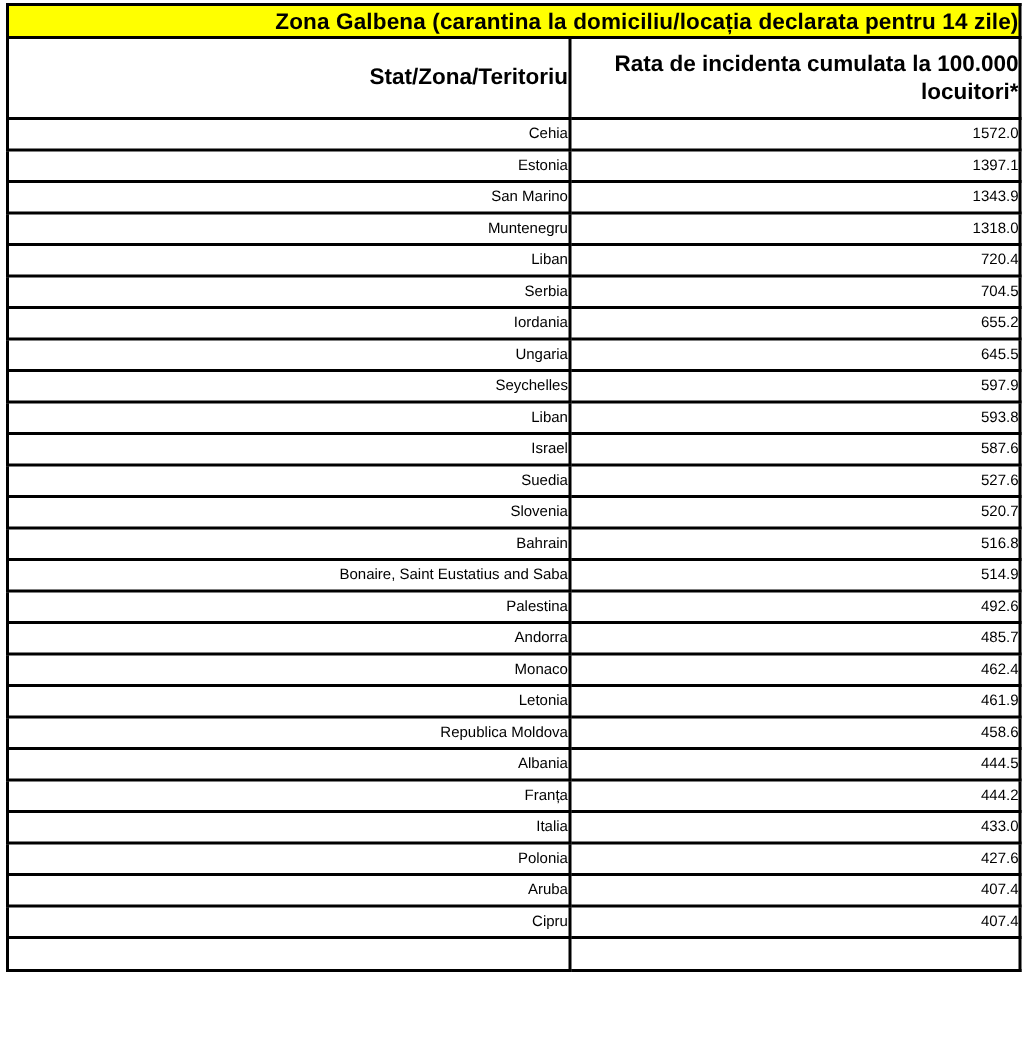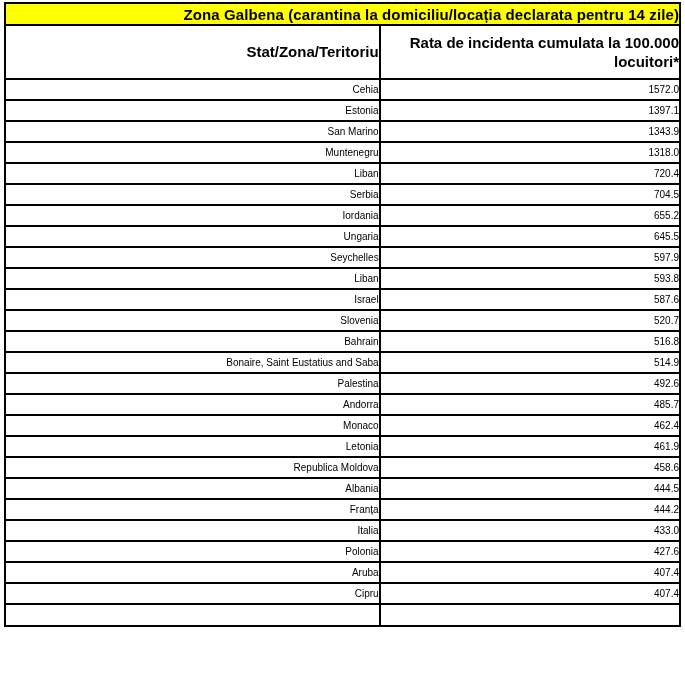--- a/index.html
+++ b/index.html
@@ -122,20 +122,24 @@
       </tr>
       <tr>
         <td>Liban</td>
         <td>593.8</td>
       </tr>
       <tr>
         <td>Israel</td>
         <td>587.6</td>
       </tr>
       <tr>
+        <td>Suedia</td>
+        <td>527.6</td>
+      </tr>
+      <tr>
         <td>Slovenia</td>
         <td>520.7</td>
       </tr>
       <tr>
         <td>Bahrain</td>
         <td>516.8</td>
       </tr>
       <tr>
         <td>Bonaire, Saint Eustatius and Saba</td>
         <td>514.9</td>

